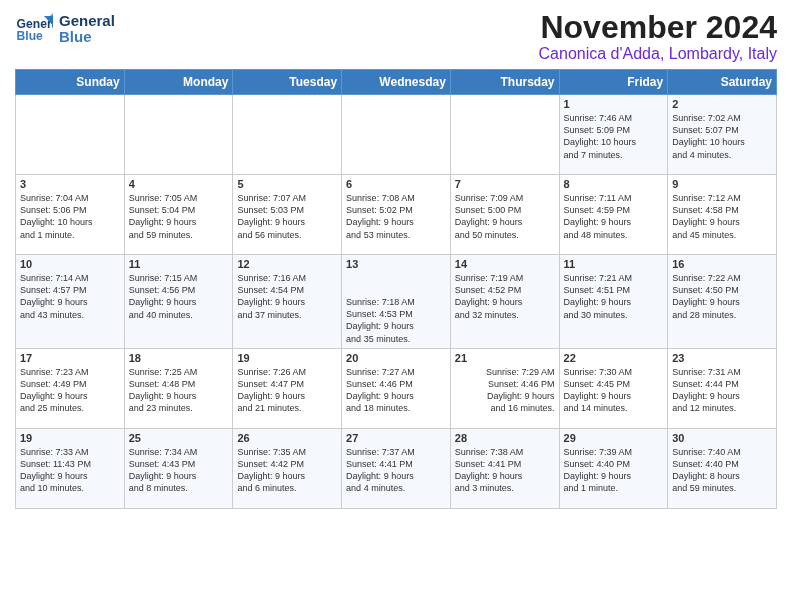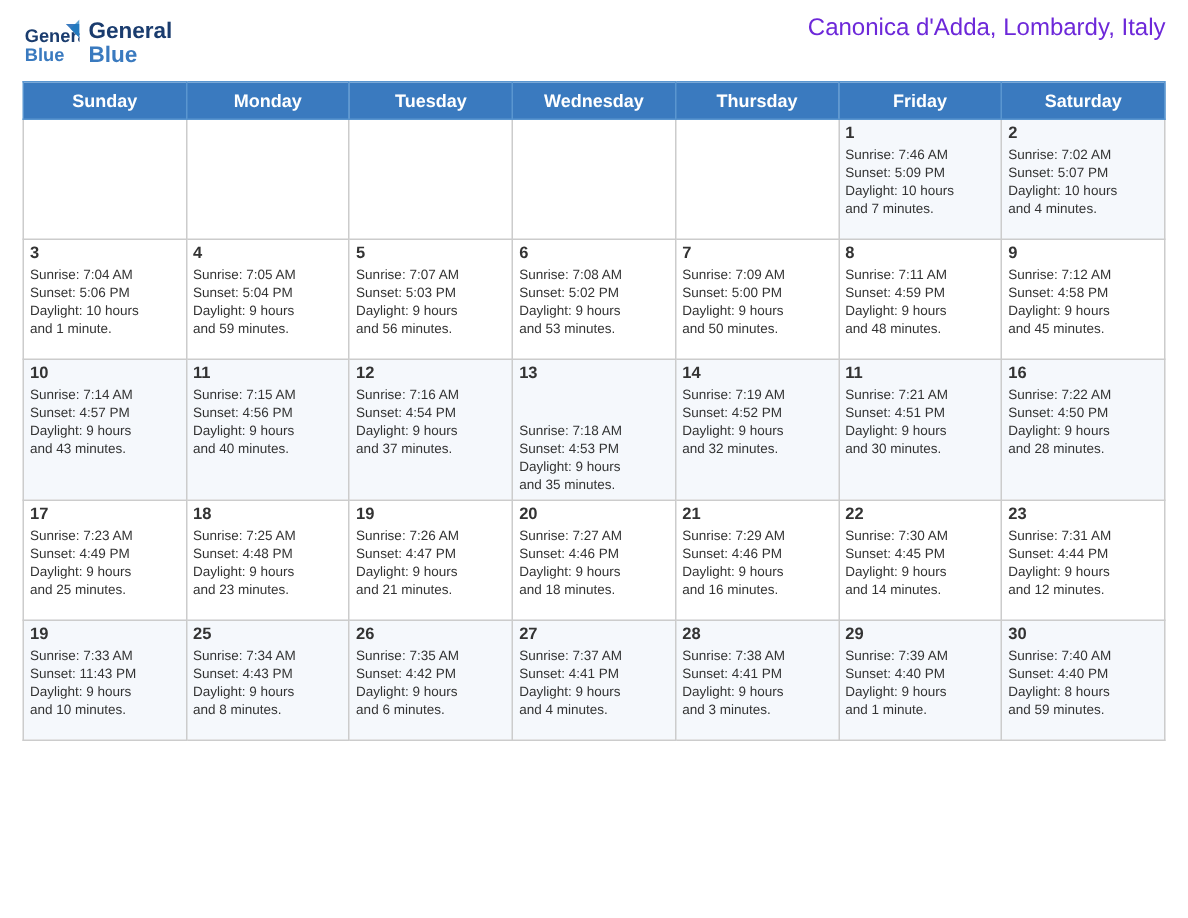--- a/index.html
+++ b/index.html
@@ -50,21 +50,21 @@
       width: 100%;
       border-collapse: collapse;
       table-layout: fixed;
     }
     thead tr th {
       background: #3a7abf;
       color: #fff;
       font-size: 12px;
       font-weight: bold;
       padding: 5px 4px;
-      text-align: center;
+      text-align: right;
       border: 1px solid #5a96d0;
     }
     tbody tr td {
       vertical-align: top;
       border: 1px solid #ccc;
       padding: 3px 4px;
       font-size: 9.5px;
       color: #333;
       height: 80px;
       background: #fff;
@@ -98,20 +98,21 @@
         <text x="2" y="40" font-size="16" font-weight="bold" fill="#3a7abf">Blue</text>
         <polygon points="38,8 50,20 50,8" fill="#3a7abf"></polygon>
         <polygon points="42,12 50,4 50,20" fill="#1a7abf" opacity="0.7"></polygon>
       </svg>
       <div>
         <div style="font-size:15px; font-weight:bold; color:#1a3c6e;">General</div>
         <div style="font-size:15px; font-weight:bold; color:#3a7abf;">Blue</div>
       </div>
     </div>
     <div class="title-block">
+      <div class="cal-title">November 2024</div>
       <div class="cal-subtitle">Canonica d'Adda, Lombardy, Italy</div>
     </div>
   </div>
 
   <table>
     <thead>
       <tr>
       <th>Sunday</th>
           <th>Monday</th>
           <th>Tuesday</th>
@@ -269,21 +270,21 @@
           </td>
           <td>
             <span class="day-num">20</span>
             <div class="day-info" style="white-space: pre-line;">Sunrise: 7:27 AM
 Sunset: 4:46 PM
 Daylight: 9 hours
 and 18 minutes.</div>
           </td>
           <td>
             <span class="day-num">21</span>
-            <div class="day-info" style="white-space: pre-line;">Sunrise: 7:29 AM
+            <div class="day-info" style="white-space: pre-line; text-align: right;">Sunrise: 7:29 AM
 Sunset: 4:46 PM
 Daylight: 9 hours
 and 16 minutes.</div>
           </td>
           <td>
             <span class="day-num">22</span>
             <div class="day-info" style="white-space: pre-line;">Sunrise: 7:30 AM
 Sunset: 4:45 PM
 Daylight: 9 hours
 and 14 minutes.</div>

